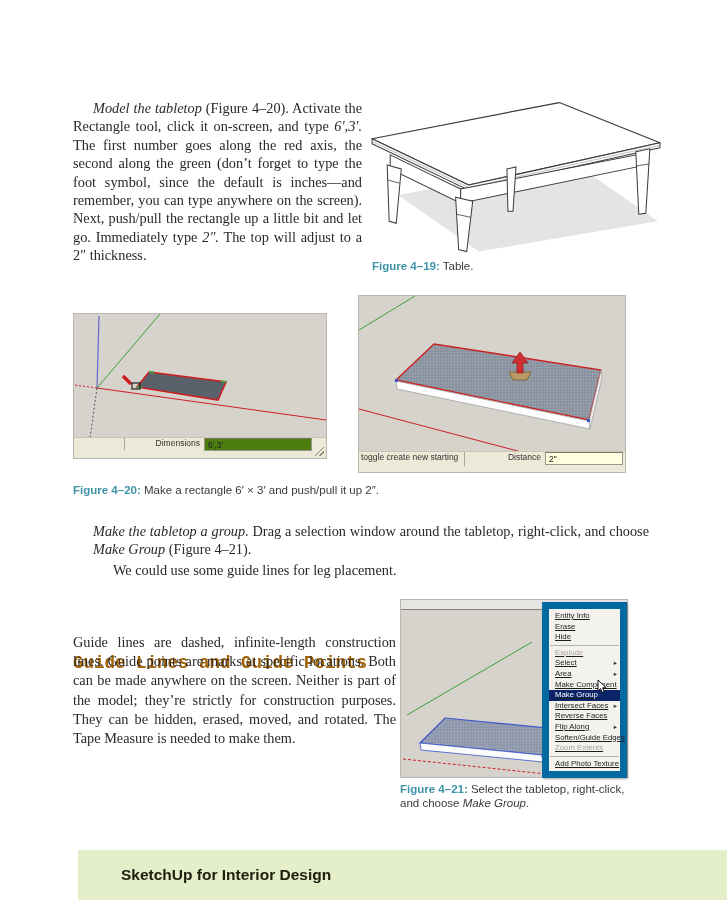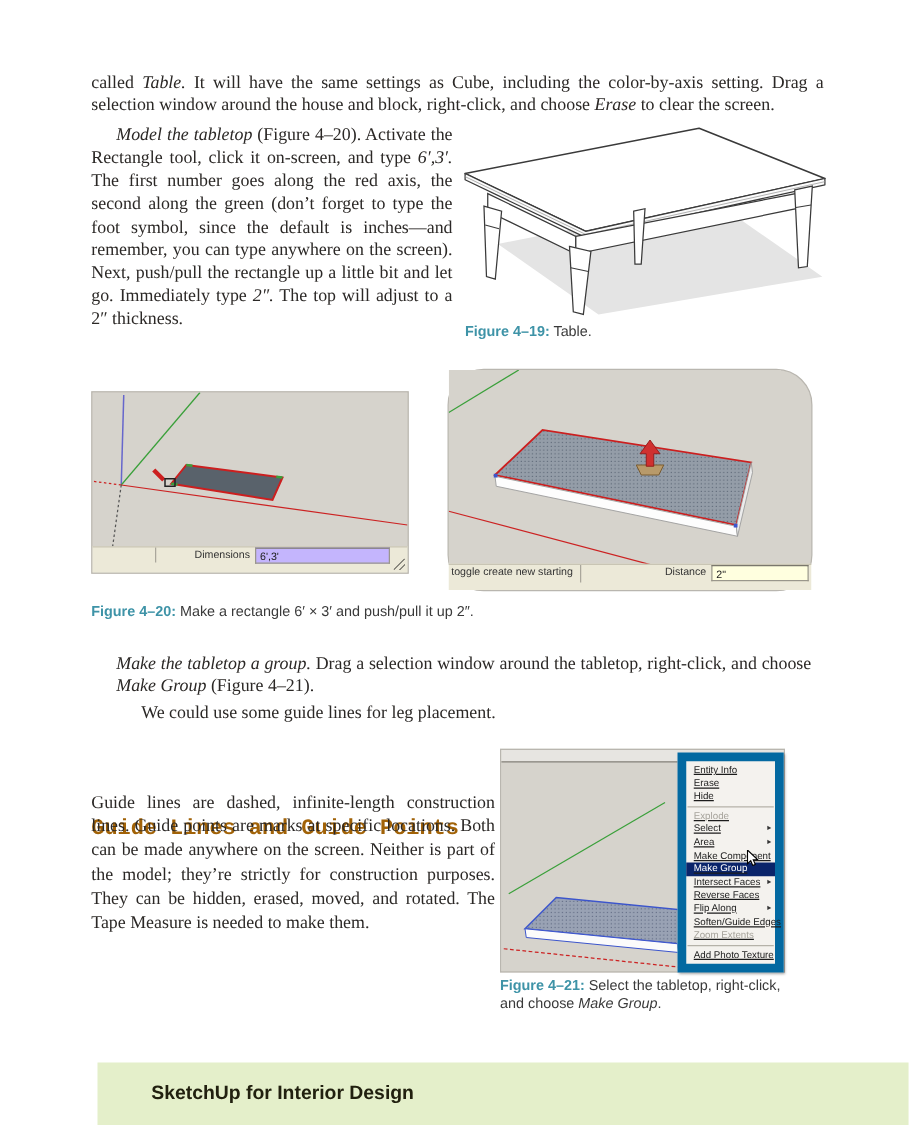--- a/index.html
+++ b/index.html
@@ -9,21 +9,21 @@
   .body-text em{font-style:italic;}
   .indent{text-indent:20px;}
   .caption{font-family:"Liberation Sans","DejaVu Sans",sans-serif;font-size:11.5px;line-height:14px;color:#3a3a3a;}
   .caption .fig-label{color:#3e93a7;font-weight:bold;}
   .section-heading{font-family:Liberation Mono, monospace;font-weight:bold;
         font-size:17.5px;color:#a16207;margin-top:48px;}
   .shot{position:absolute;background:#d6d3cc;border:1px solid #b9b6af;box-sizing:border-box;}
   .statusbar{position:absolute;left:0;right:0;bottom:0;height:20px;background:#ece9d8;
         border-top:1px solid #c9c5b4;font-family:"Liberation Sans","DejaVu Sans",sans-serif;
         font-size:8.5px;color:#333;display:flex;}
-  .field{background:#c4b5fd;border:1px solid #9a978c;border-top-color:#7a776c;height:13px;
+  .field{background:#4d7c0f;border:1px solid #9a978c;border-top-color:#7a776c;height:13px;
         font-family:"Liberation Sans","DejaVu Sans",sans-serif;font-size:8.5px;color:#222;
         display:flex;align-items:center;padding:0 3px;box-sizing:border-box;}
   .grip{position:absolute;right:2px;bottom:2px;width:9px;height:9px;
         background:linear-gradient(135deg,transparent 45%,#8a887e 45%,#8a887e 55%,transparent 55%,transparent 70%,#8a887e 70%,#8a887e 80%,transparent 80%);}
   
   .ctx-menu{position:absolute;background:#f4f2ee;border:7px solid #0369a1;
         box-shadow:1px 1px 2px rgba(0,0,0,.35);
         font-family:"Liberation Sans","DejaVu Sans",sans-serif;font-size:7.8px;color:#1c1c1c;
         padding:2px 0;box-sizing:border-box;text-decoration:underline;}
   .ctx-item{position:relative;padding:1px 5px 1px 6px;white-space:nowrap;line-height:8.6px;}
@@ -39,21 +39,20 @@
         display:flex;align-items:center;padding-left:24px;}
   .footer-title span{margin-left:19px;font-family:"Liberation Sans","DejaVu Sans",sans-serif;
         font-weight:bold;font-size:15.5px;color:#21200f;}
   .abs{position:absolute;}
 </style>
 </head>
 <body>
 
 <div id="page">
 
-  <div class="body-text abs" style="left:73px;top:57px;width:586px;">called <em>Table.</em> It will have the same settings as Cube, including the color-by-axis setting. Drag a selection window around the house and block, right-click, and choose <em>Erase</em> to clear the screen.</div>
 
   <div class="body-text abs indent" style="left:73px;top:99px;width:289px;"><em>Model the tabletop</em> (Figure 4–20). Activate the Rectangle tool, click it on-screen, and type <em>6′,3′.</em> The first number goes along the red axis, the second along the green (don’t forget to type the foot symbol, since the default is inches—and remember, you can type anywhere on the screen). Next, push/pull the rectangle up a little bit and let go. Immediately type <em>2″.</em> The top will adjust to a 2″ thickness.</div>
 
   <div class="abs" style="left:360px;top:92px;width:312px;height:162px;">
     <svg width="312" height="162" viewBox="0 0 310 160">
       <polygon points="38,102 210,68 296,128 118,158" fill="#e4e4e4" stroke="none"></polygon>
       <polygon points="12,46 198,10 298,50 108,92" fill="#ffffff" stroke="#3a3a3a" stroke-width="1.2" stroke-linejoin="round"></polygon>
       <polygon points="12,46 108,92 298,50 298,55 108,97 12,51" fill="#fbfbfb" stroke="#3a3a3a" stroke-width="1" stroke-linejoin="round"></polygon>
       <line x1="12" y1="48.5" x2="108" y2="94.5" stroke="#999" stroke-width="0.6"></line>
       <line x1="108" y1="94.5" x2="298" y2="52.5" stroke="#999" stroke-width="0.6"></line>
@@ -91,21 +90,21 @@
     <div class="statusbar">
       <div style="width:1px;height:12px;background:#aaa79c;margin-left:50px;"></div>
       <span style="margin-left:auto;">Dimensions</span>
       <div class="field" style="width:108px;margin:0 14px 0 4px;">
         <span>6',3'</span>
       </div>
       <div class="grip"></div>
     </div>
   </div>
 
-  <div class="shot" style="left:358px;top:295px;width:292px;height:178px;border-radius:29px;">
+  <div class="shot" style="left:358px;top:295px;width:268px;height:178px;">
     <svg width="266" height="156" viewBox="0 0 266 156" style="display:block">
       <defs>
         <pattern id="dots1" width="3" height="3" patternUnits="userSpaceOnUse">
           <rect width="3" height="3" fill="#949da8"></rect>
           <circle cx="1" cy="1" r="0.5" fill="#4d5868"></circle>
         </pattern>
       </defs>
       <rect x="0" y="0" width="266" height="156" fill="#d6d3cc"></rect>
       <line x1="0" y1="34" x2="56" y2="0" stroke="#3aa03a" stroke-width="1"></line>
       <line x1="0" y1="113" x2="170" y2="158" stroke="#cc2222" stroke-width="1"></line>

